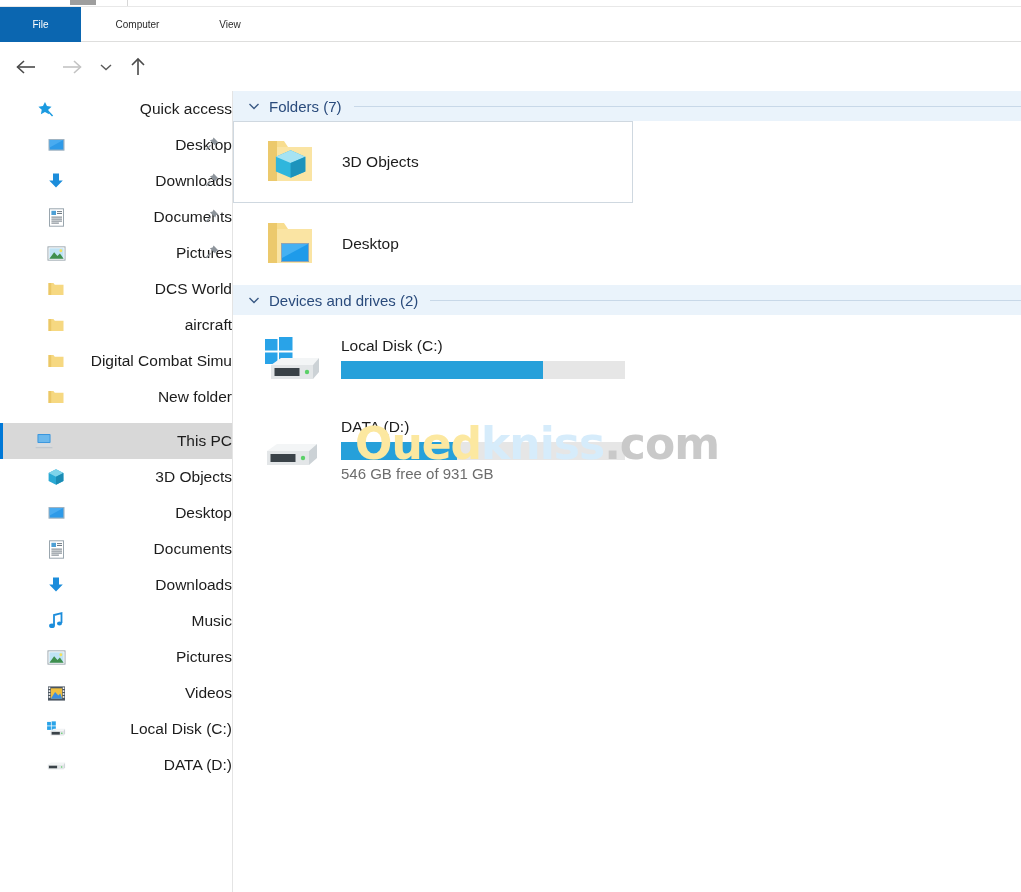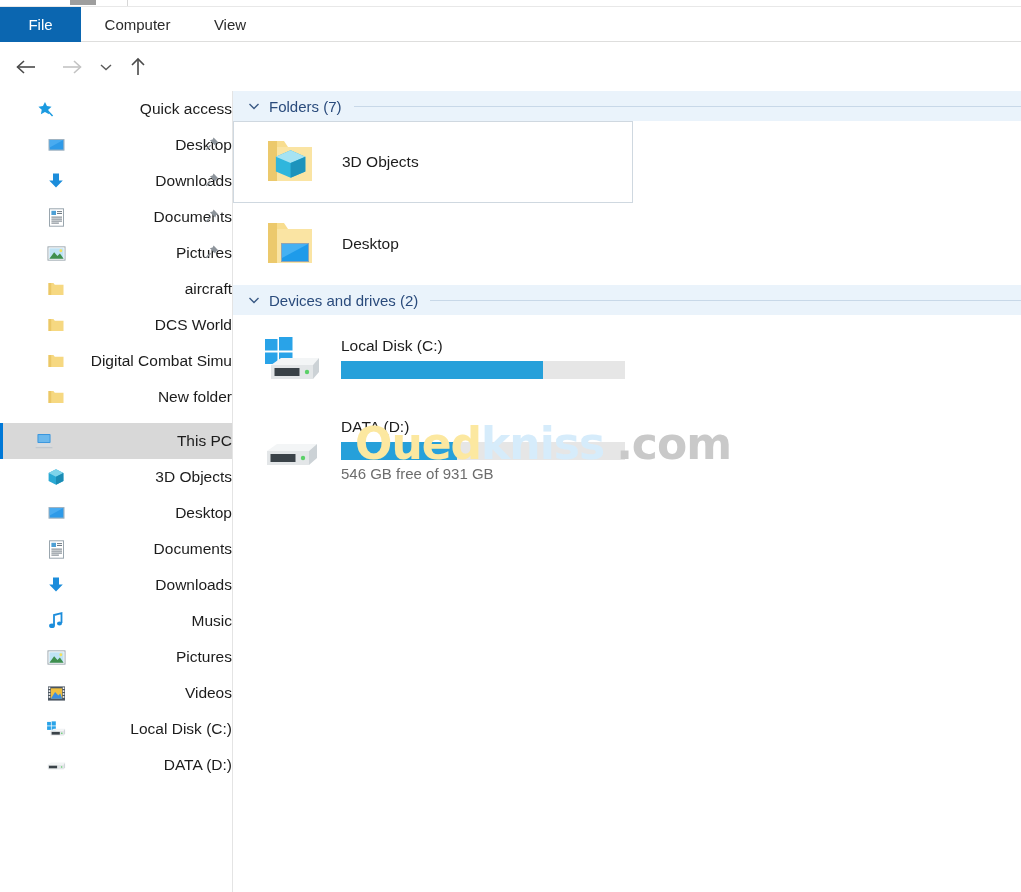--- a/index.html
+++ b/index.html
@@ -40,21 +40,21 @@
     left: 0; top: 7px;
     width: 1021px; height: 35px;
     background: #ffffff;
     border-bottom: 1px solid #dededd;
   }
   .tab {
     position: absolute;
     top: 0;
     height: 35px;
     line-height: 35px;
-    font-size: 15px;
+    font-size: 10px;
     color: #2b2b2b;
     text-align: center;
     cursor: default;
   }
   .tab-file {
     left: 0; width: 81px;
     background: #0b66b0;
     color: #ffffff;
   }
   .tab-computer { left: 81px; width: 113px; }
@@ -263,21 +263,21 @@
     left: 355px; top: 418px;
     font-size: 44px;
     font-weight: bold;
     letter-spacing: -1px;
     font-family: "DejaVu Sans", sans-serif;
     pointer-events: none;
     white-space: nowrap;
   }
   .wm-a { color: #fce8a0; }
   .wm-b { color: #d6ecfb; }
-  .wm-c { color: #c9c9c9; margin-left: 12px; }
+  .wm-c { color: #c9c9c9; }
 </style>
 </head>
 <body>
 
 <div class="window-chrome">
   <div class="chrome-stub"></div>
   <div class="chrome-stub2"></div>
 </div>
 
 <div class="ribbon">
@@ -405,31 +405,31 @@
     </svg>
   </div>
 
   <div class="nav-row lvl1">
     <span class="nav-icon">
       <svg width="18" height="16" viewBox="0 0 18 16">
         <path d="M1.5 2 L6.4 2 L7.8 3.8 L16.5 3.8 L16.5 14 L1.5 14 Z" fill="#f6d881"></path>
         <path d="M1.5 2 L1.5 14 L4.2 14 L4.2 2 Z" fill="#ebc766"></path>
       </svg>
     </span>
-    <span class="nav-label">aircraft</span>
+    <span class="nav-label">DCS World</span>
   </div>
 
   <div class="nav-row lvl1">
     <span class="nav-icon">
       <svg width="18" height="16" viewBox="0 0 18 16">
         <path d="M1.5 2 L6.4 2 L7.8 3.8 L16.5 3.8 L16.5 14 L1.5 14 Z" fill="#f6d881"></path>
         <path d="M1.5 2 L1.5 14 L4.2 14 L4.2 2 Z" fill="#ebc766"></path>
       </svg>
     </span>
-    <span class="nav-label">DCS World</span>
+    <span class="nav-label">aircraft</span>
   </div>
 
   <div class="nav-row lvl1">
     <span class="nav-icon">
       <svg width="18" height="16" viewBox="0 0 18 16">
         <path d="M1.5 2 L6.4 2 L7.8 3.8 L16.5 3.8 L16.5 14 L1.5 14 Z" fill="#f6d881"></path>
         <path d="M1.5 2 L1.5 14 L4.2 14 L4.2 2 Z" fill="#ebc766"></path>
       </svg>
     </span>
     <span class="nav-label">Digital Combat Simu</span>

